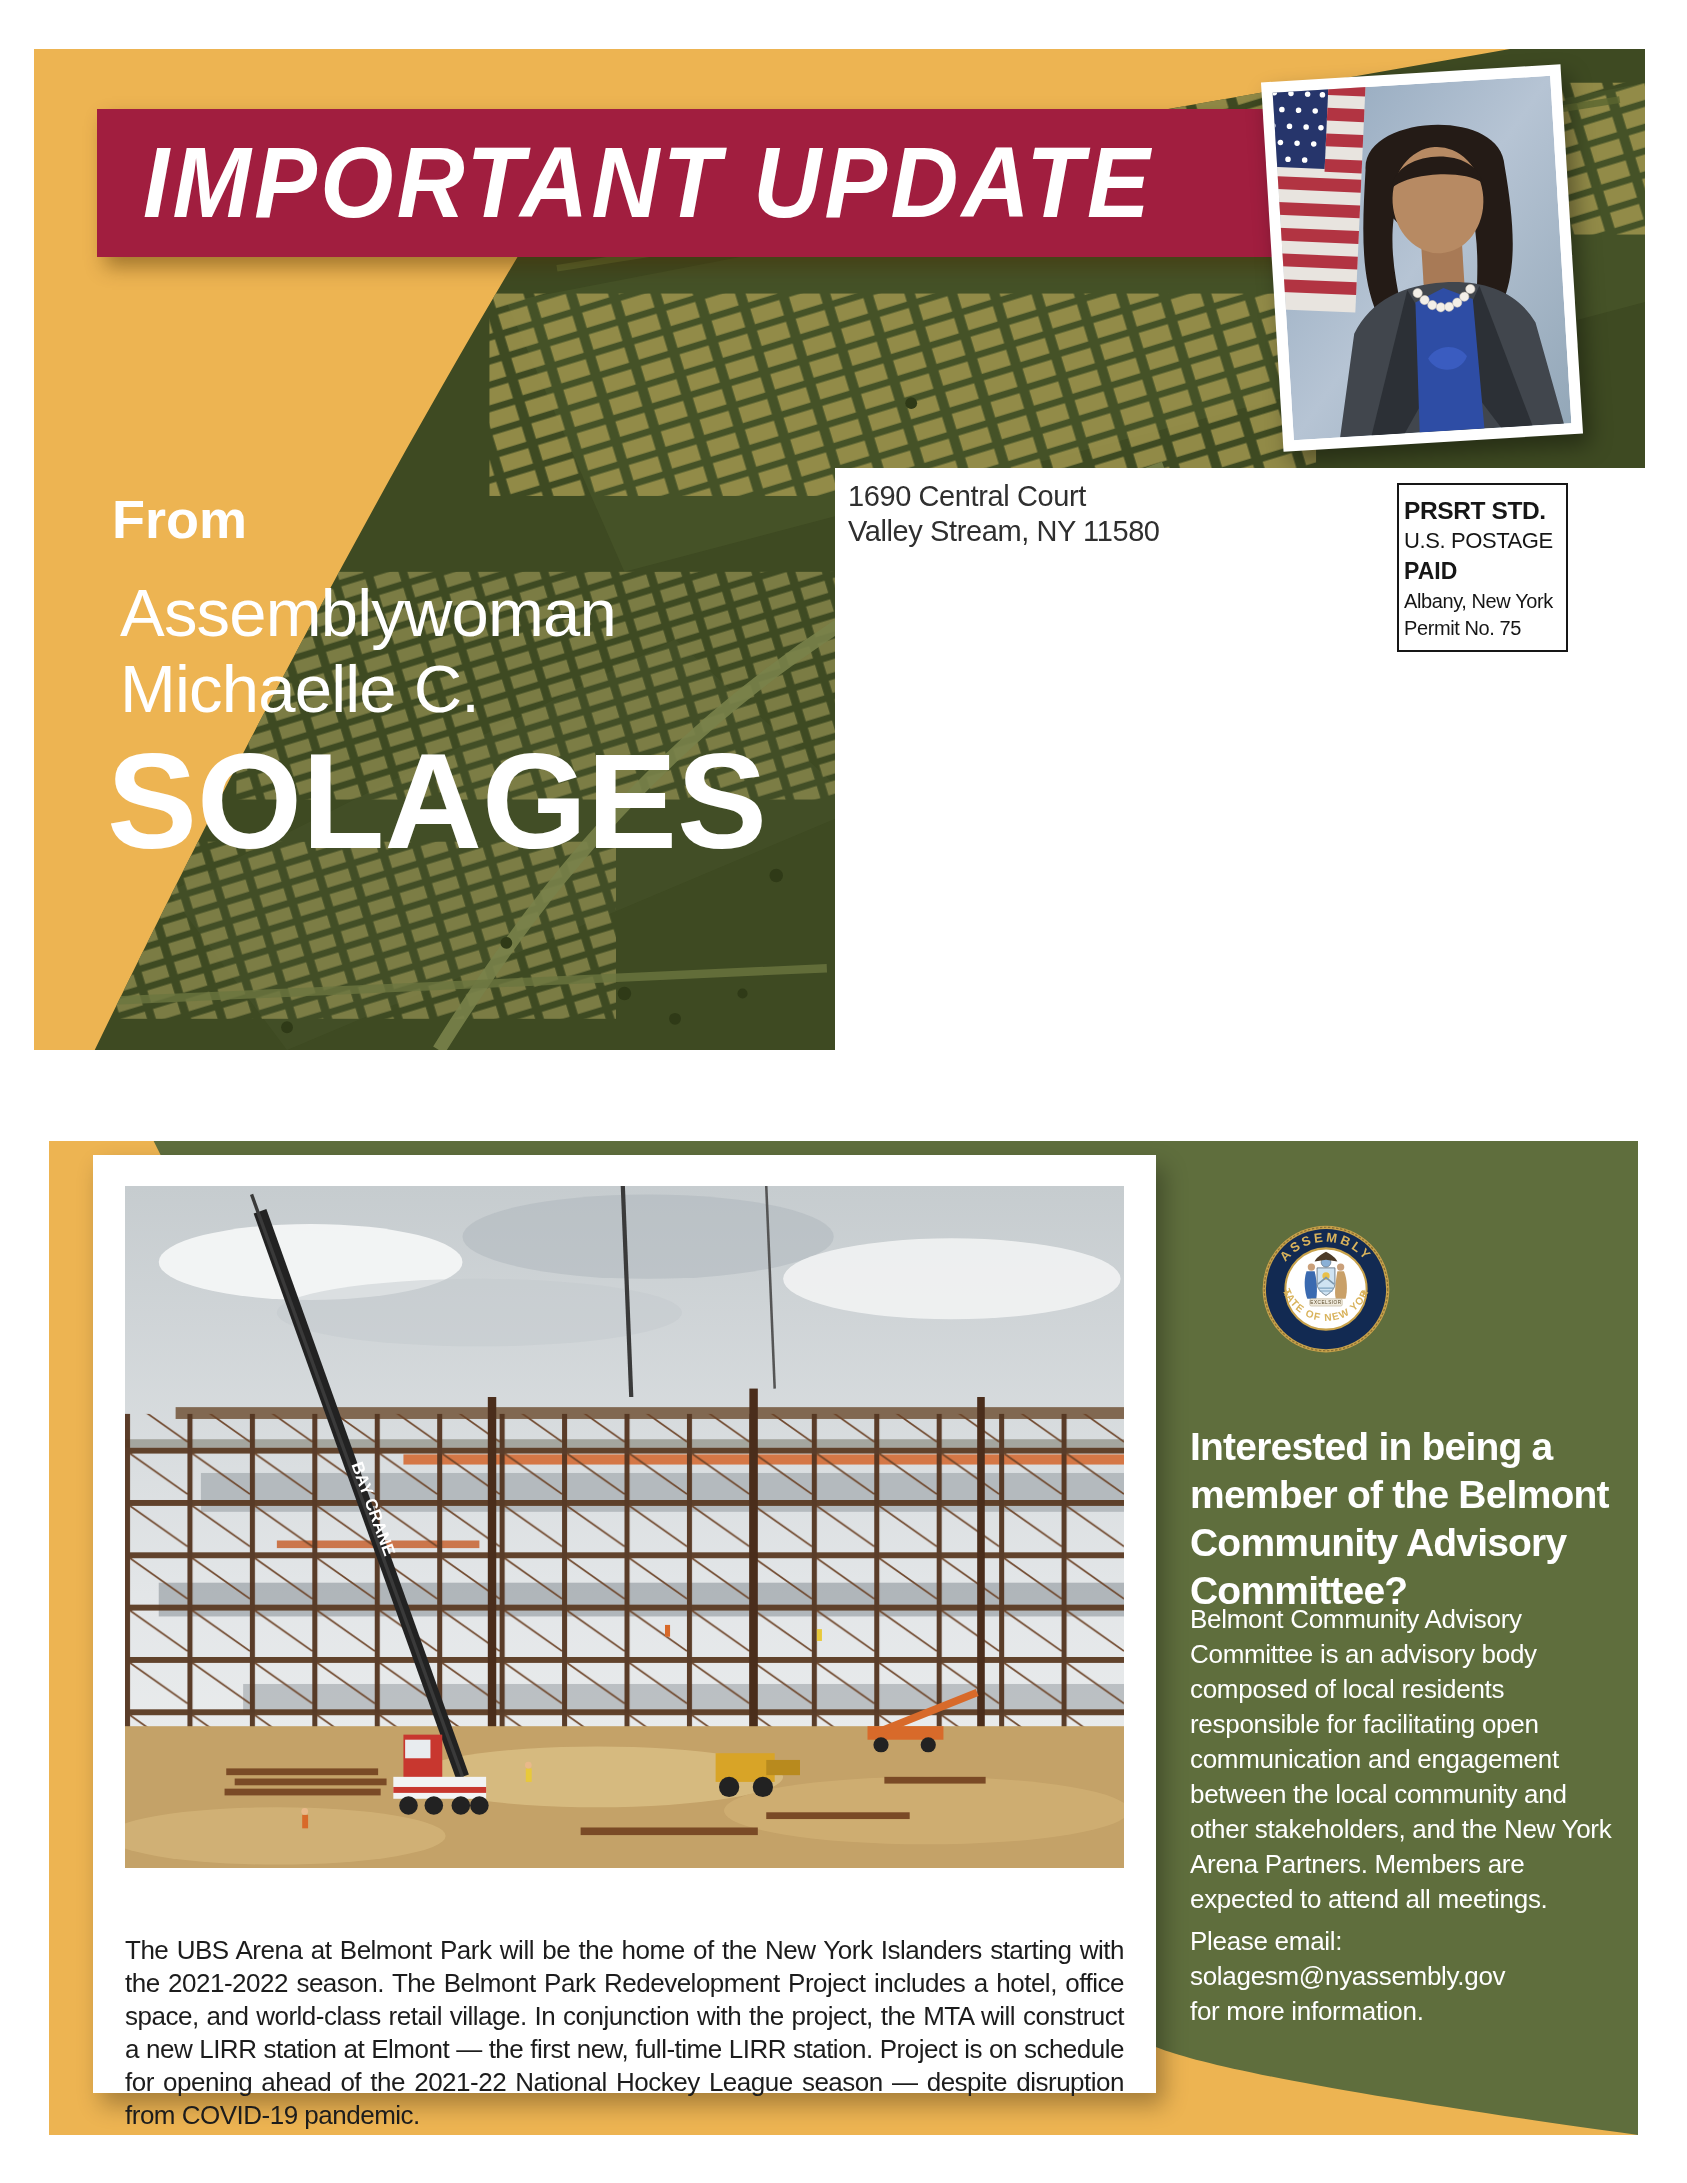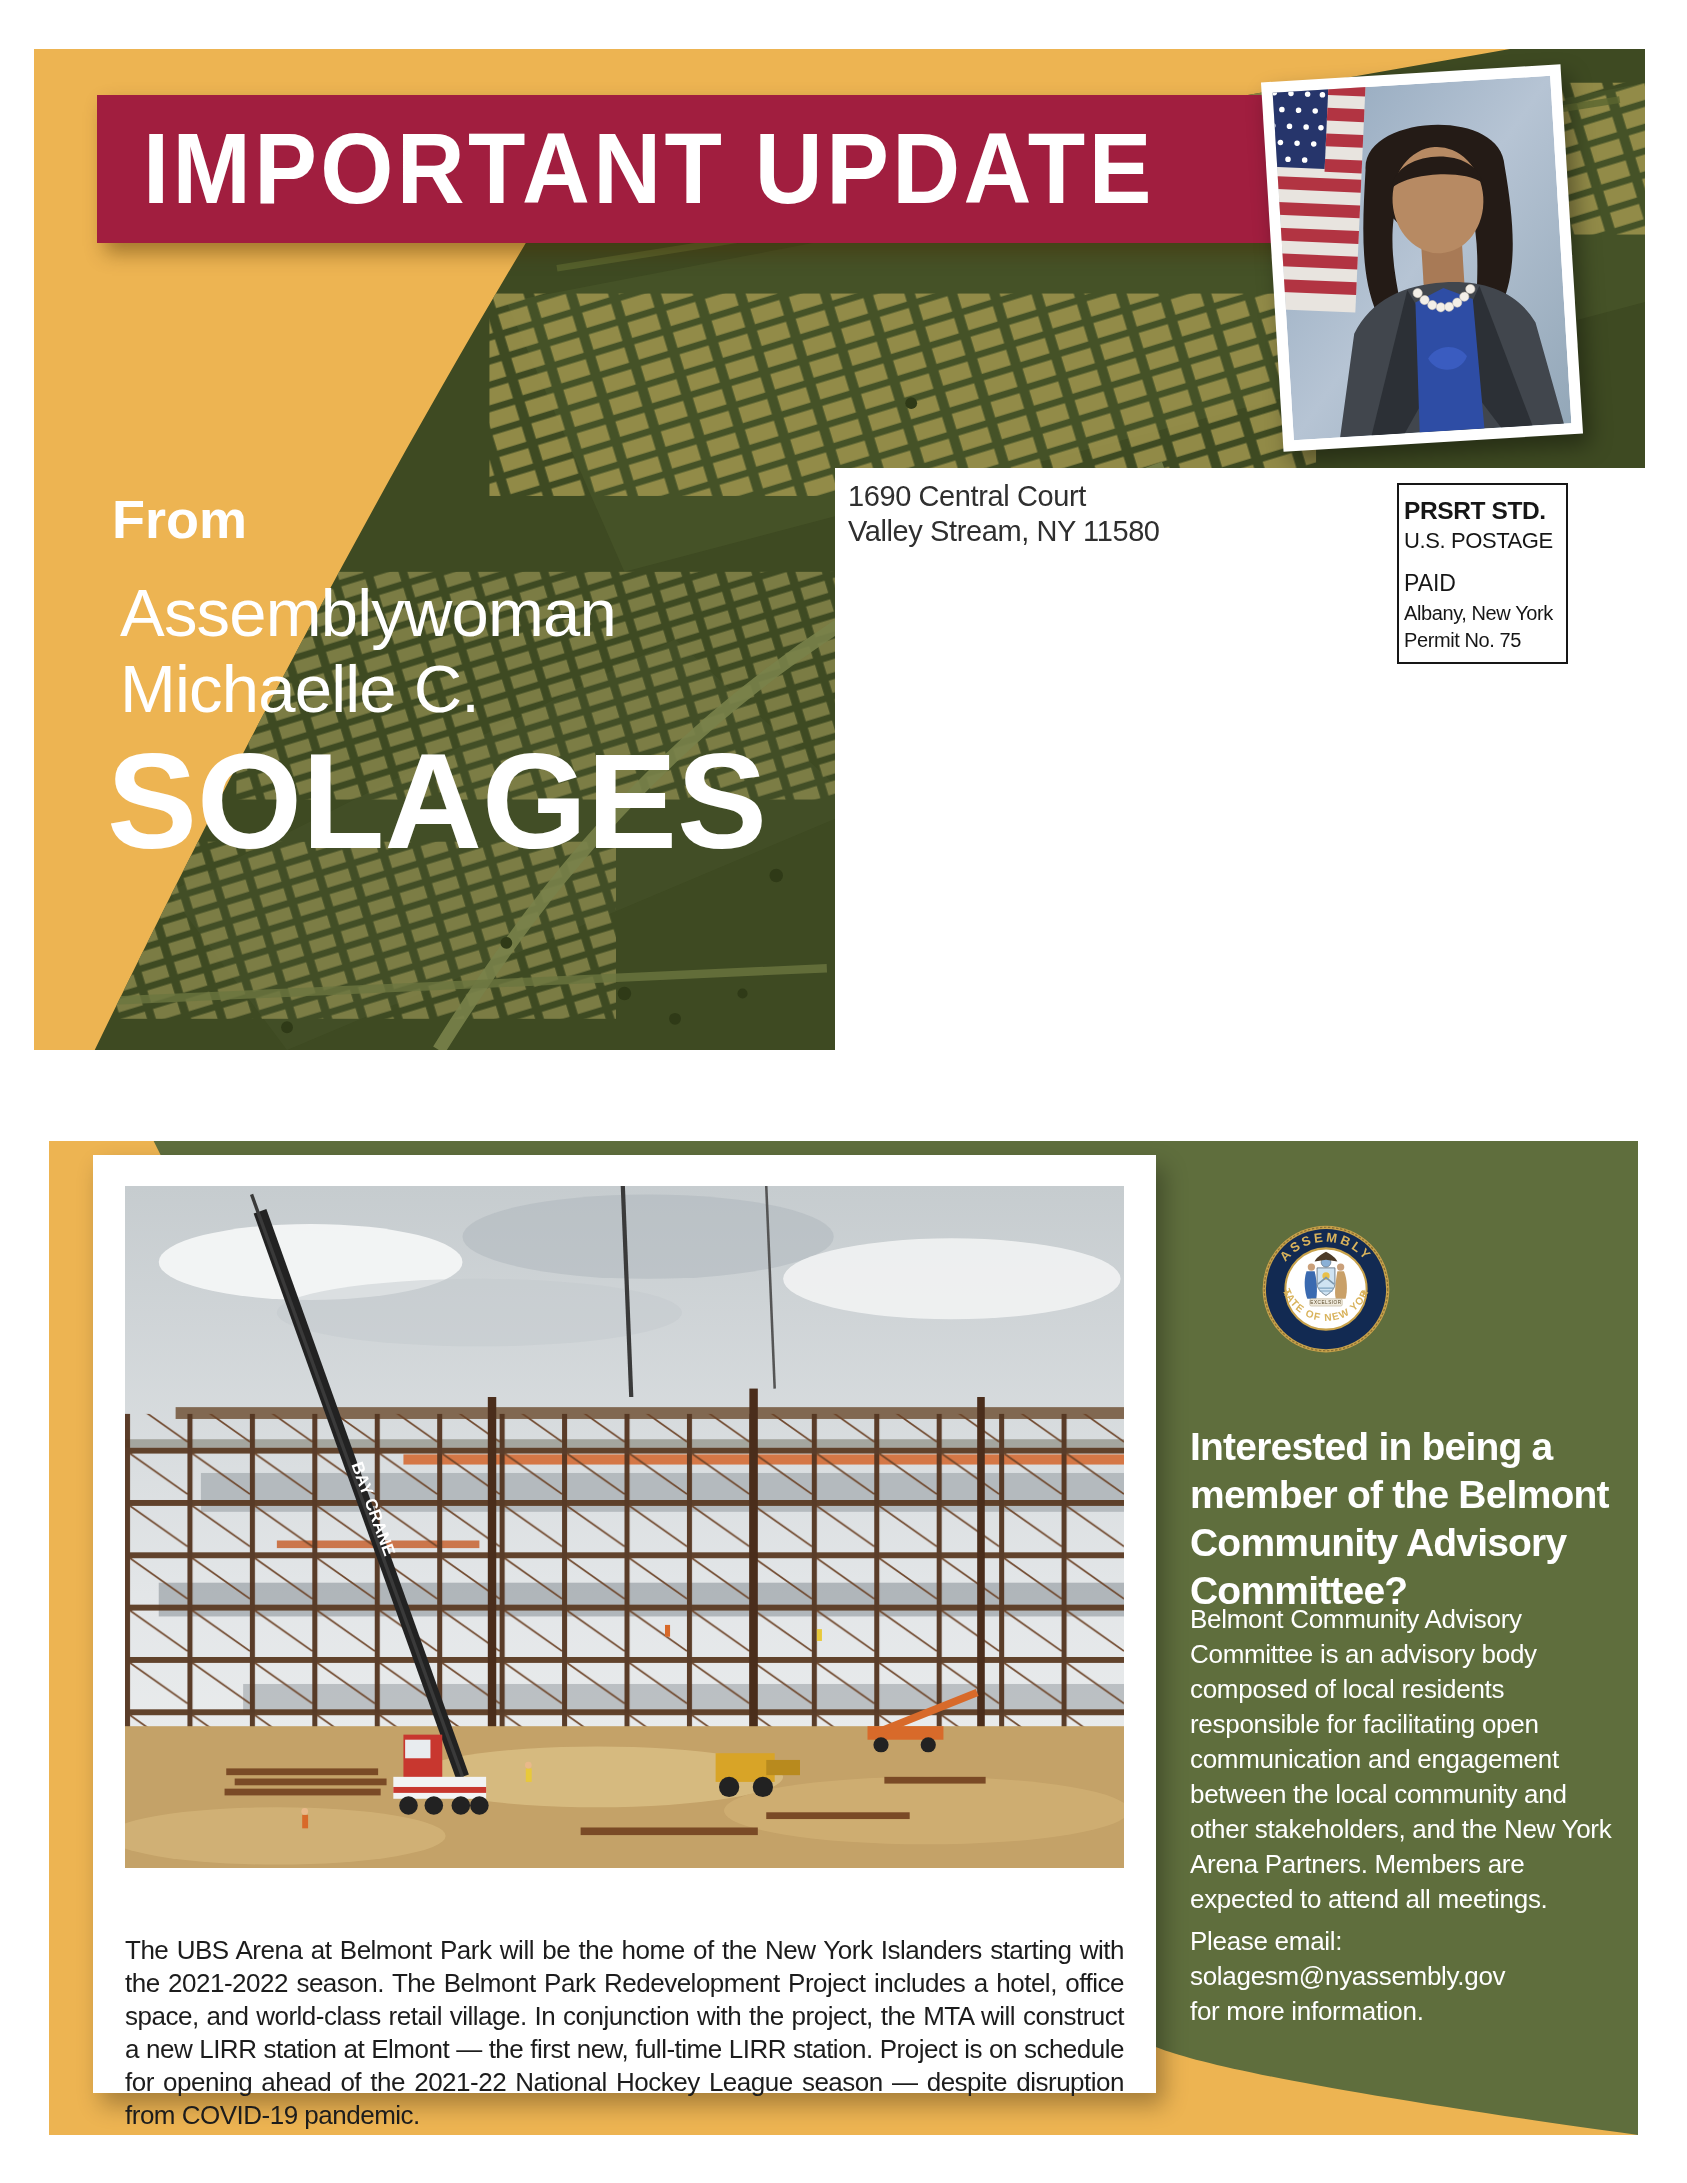--- a/index.html
+++ b/index.html
@@ -4,41 +4,41 @@
 <style>
   html,body{margin:0;padding:0;background:#ffffff;}
   body{width:1687px;height:2183px;position:relative;font-family:"Liberation Sans",sans-serif;overflow:hidden;}
   .abs{position:absolute;}
 
   
   .top-block{left:34px;top:49px;width:1611px;height:1001px;background:#EDB452;
     clip-path:polygon(0 0,1611px 0,1611px 419px,801px 419px,801px 1001px,0 1001px);}
   .top-bg{left:0;top:0;width:1611px;height:1001px;}
 
-  .banner{left:63px;top:46px;width:1264px;height:148px;background:#A11E3F;
-    box-shadow:8.4px 10px 18.6px rgba(70,45,0,.45);display:flex;align-items:center;}
+  .banner{left:63px;top:60px;width:1264px;height:148px;background:#A11E3F;
+    box-shadow:8.4px 10px 18.6px rgba(70,45,0,.45);display:flex;align-items:center;font-style:italic;}
   .banner span{color:#fff;font-weight:bold;font-size:94px;letter-spacing:3.4px;padding-left:46px;
     transform:scaleY(1.06);transform-origin:left center;white-space:nowrap;}
 
   .headline{left:78px;top:209px;color:#fff;font-weight:bold;font-size:79px;line-height:93px;letter-spacing:-0.8px;}
   .from-label{left:78px;top:439px;color:#fff;font-weight:bold;font-size:54px;}
   .sender{left:86px;top:526px;color:#fff;font-weight:normal;font-size:67px;line-height:76px;letter-spacing:-0.8px;}
   .surname{left:73px;top:675px;color:#fff;font-weight:bold;font-size:135px;letter-spacing:0px;}
 
   .portrait{left:1238px;top:23.6px;width:278px;height:348px;background:#fff;padding:11px;
     transform:rotate(-3.5deg);box-shadow:6.7px 11.8px 22px rgba(0,0,0,.38);}
   .portrait svg{width:100%;height:100%;display:block;}
 
   
   .address{left:848px;top:479px;color:#2f2f2f;font-size:29px;line-height:35px;letter-spacing:-0.4px;}
   .postage{left:1397px;top:483px;width:157px;border:2.5px solid #161616;background:#fff;
     text-align:left;color:#161616;padding:11.8px 5px 10px 5px;}
   .postage .p1{font-weight:bold;font-size:24.5px;letter-spacing:-0.4px;}
   .postage .p2{font-size:22px;margin-top:3.4px;letter-spacing:-0.4px;}
-  .postage .p3{font-weight:normal;font-size:23px;margin-top:16px;}
+  .postage .p3{font-weight:bold;font-size:23px;margin-top:4px;}
   .postage .p4{font-size:20px;margin-top:5px;letter-spacing:-0.4px;}
   .postage .p5{font-size:20px;margin-top:3.4px;letter-spacing:-0.4px;}
 
   
   .bottom-block{left:49px;top:1141px;width:1589px;height:994px;}
   .bottom-bg{left:0;top:0;width:1589px;height:994px;}
 
   .card{left:44px;top:13.5px;width:1063px;height:938px;background:#ffffff;
     box-shadow:8.4px 11.8px 22px rgba(0,0,0,.30);}
   .photo{left:32px;top:31px;width:999px;height:682px;overflow:hidden;}

